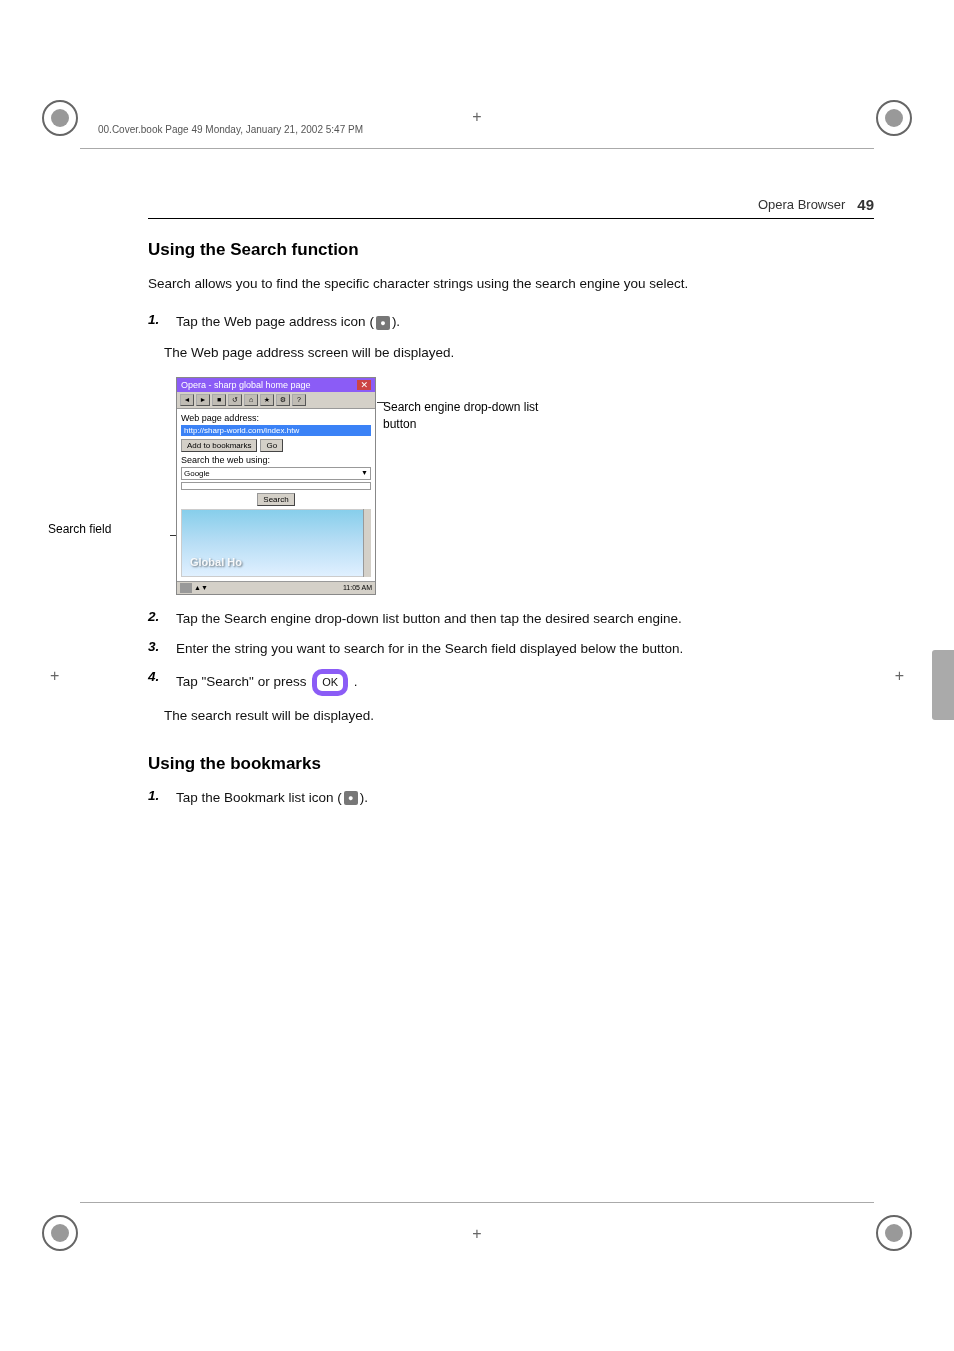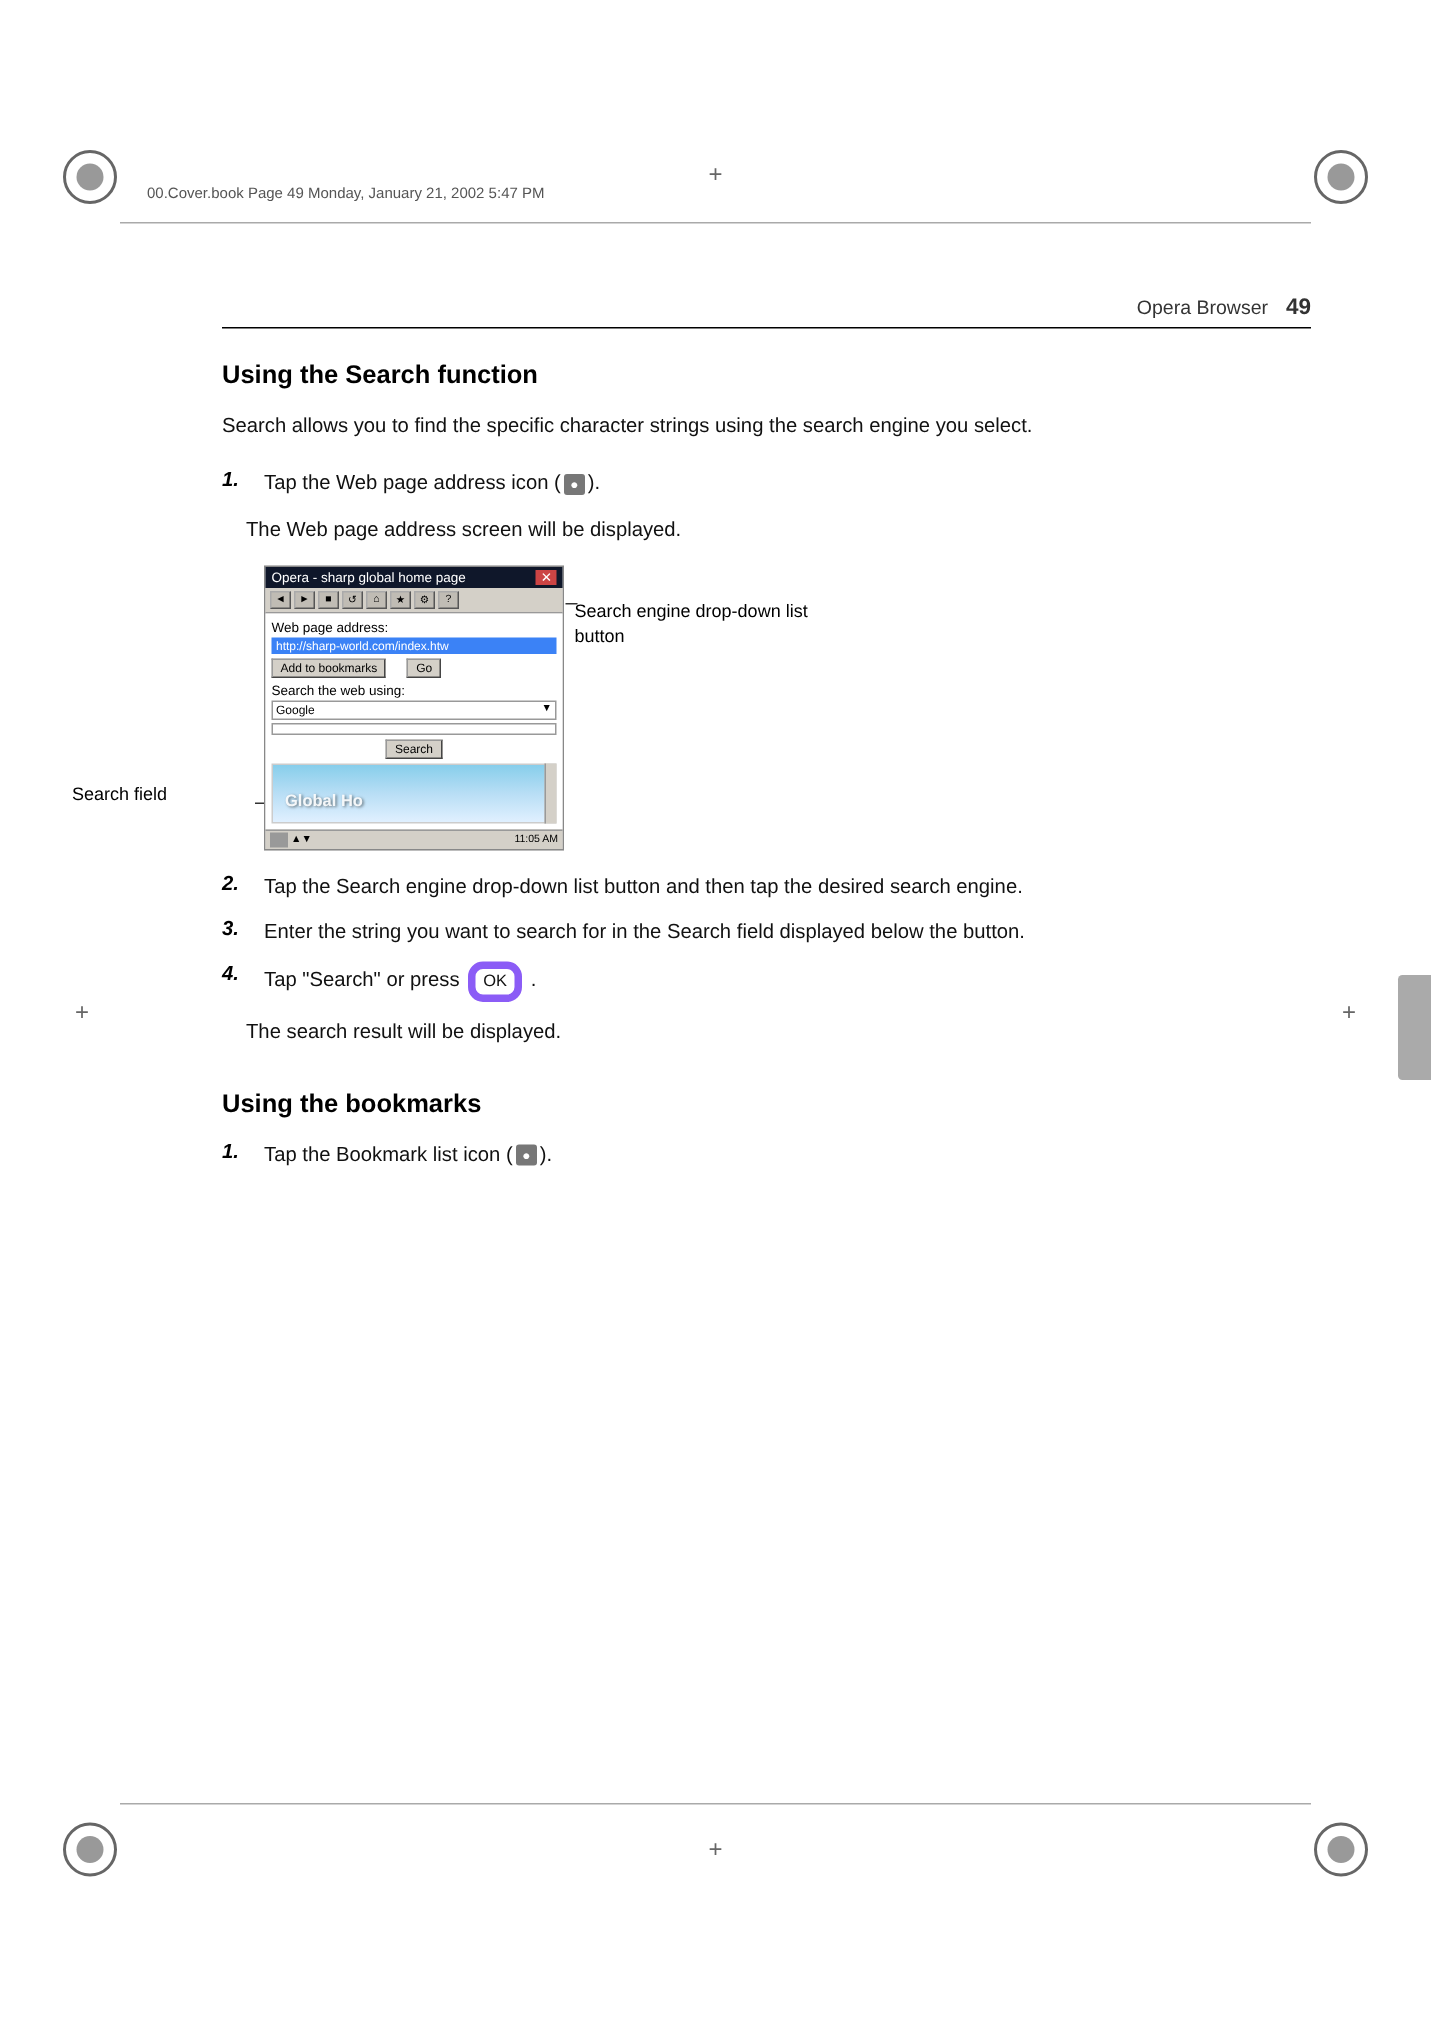--- a/index.html
+++ b/index.html
@@ -115,21 +115,21 @@
 
     .screenshot-frame {
       width: 200px;
       border: 1px solid #888;
       background: #e8e8e8;
       font-size: 10px;
       position: relative;
     }
 
     .ss-titlebar {
-      background: #0f172a;
+      background: #8b5cf6;
       color: #fff;
       padding: 2px 4px;
       font-size: 9px;
       display: flex;
       justify-content: space-between;
       align-items: center;
     }
 
     .ss-titlebar-close {
       background: #c44;
@@ -174,21 +174,21 @@
     .ss-url-bar {
       background: #3b82f6;
       color: #fff;
       font-size: 8px;
       padding: 1px 3px;
       margin-bottom: 3px;
     }
 
     .ss-btn-row {
       display: flex;
-      gap: 14px;
+      gap: 3px;
       margin-bottom: 3px;
     }
 
     .ss-btn {
       background: #d4d0c8;
       border: 1px outset #999;
       font-size: 8px;
       padding: 1px 5px;
       cursor: pointer;
     }
@@ -222,21 +222,21 @@
       margin-bottom: 3px;
     }
 
     .ss-search-btn-row {
       display: flex;
       justify-content: center;
       margin-bottom: 3px;
     }
 
     .ss-webpage-preview {
-      height: 40px;
+      height: 68px;
       background: linear-gradient(180deg, #87ceeb 0%, #b8def5 50%, #e0f0ff 100%);
       position: relative;
       overflow: hidden;
       border: 1px solid #ccc;
     }
 
     .ss-webpage-text {
       position: absolute;
       bottom: 8px;
       left: 8px;

